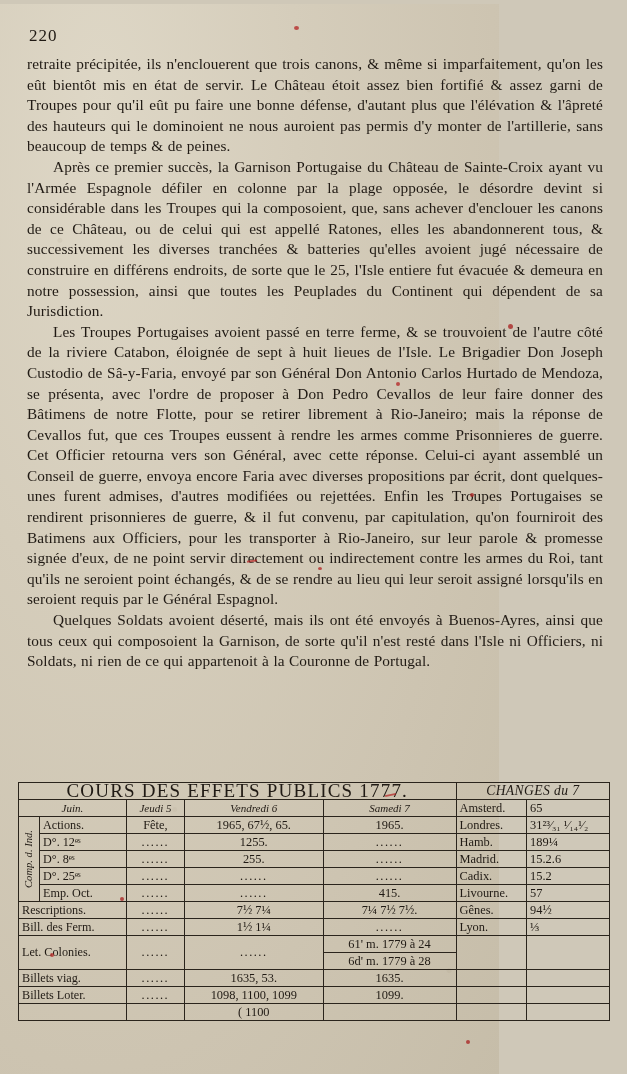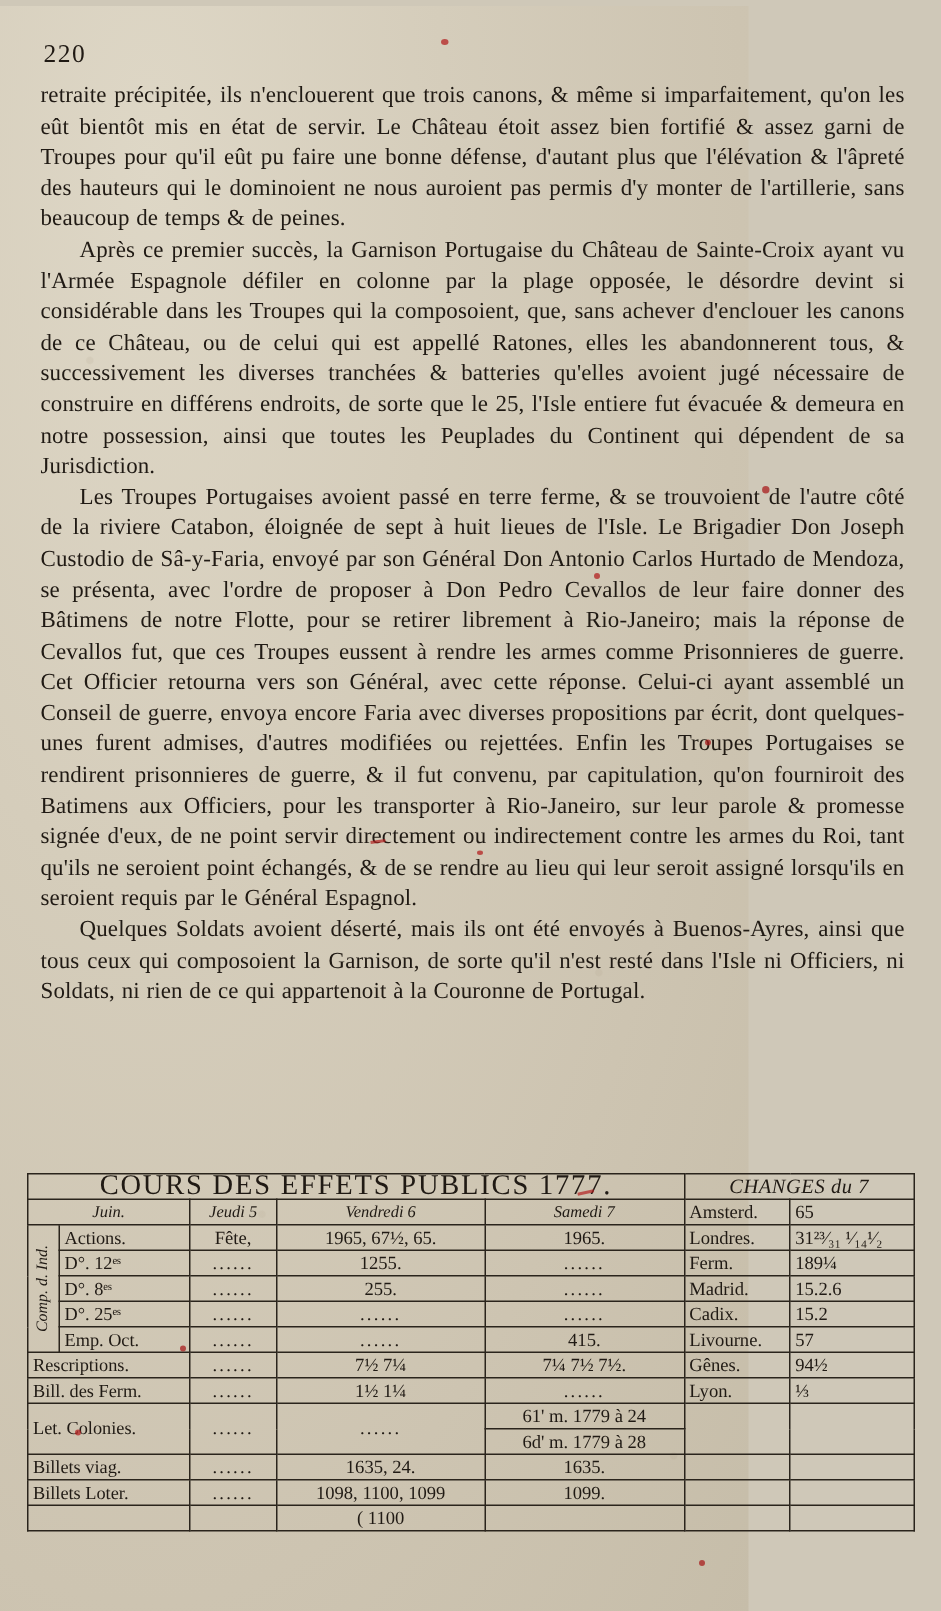--- a/index.html
+++ b/index.html
@@ -155,21 +155,21 @@
         <td class="num">1965, 67½, 65.</td>
         <td class="num">1965.</td>
         <td class="ch-name">Londres.</td>
         <td class="ch-val">31²³⁄₃₁  ¹⁄₁₄¹⁄₂</td>
       </tr>
       <tr>
         <td class="lbl">D°. 12ᵉˢ</td>
         <td class="num dots">......</td>
         <td class="num">1255.</td>
         <td class="num dots">......</td>
-        <td class="ch-name">Ferm.</td>
+        <td class="ch-name">Hamb.</td>
         <td class="ch-val">189¼</td>
       </tr>
       <tr>
         <td class="lbl">D°. 8ᵉˢ</td>
         <td class="num dots">......</td>
         <td class="num">255.</td>
         <td class="num dots">......</td>
         <td class="ch-name">Madrid.</td>
         <td class="ch-val">15.2.6</td>
       </tr>
@@ -214,21 +214,21 @@
         <td rowspan="2"></td>
         <td rowspan="2"></td>
       </tr>
       <tr>
         <td class="num">6d' m. 1779 à 28</td>
       </tr>
 
       <tr>
         <td class="lbl thick-top" colspan="2">Billets viag.</td>
         <td class="num dots thick-top">......</td>
-        <td class="num thick-top">1635, 24.</td>
+        <td class="num thick-top">1635, 53.</td>
         <td class="num thick-top">1635.</td>
         <td class="thick-top"></td>
         <td class="thick-top"></td>
       </tr>
       <tr>
         <td class="lbl" colspan="2">Billets Loter.</td>
         <td class="num dots">......</td>
         <td class="num">1098, 1100, 1099</td>
         <td class="num">1099.</td>
         <td></td>

